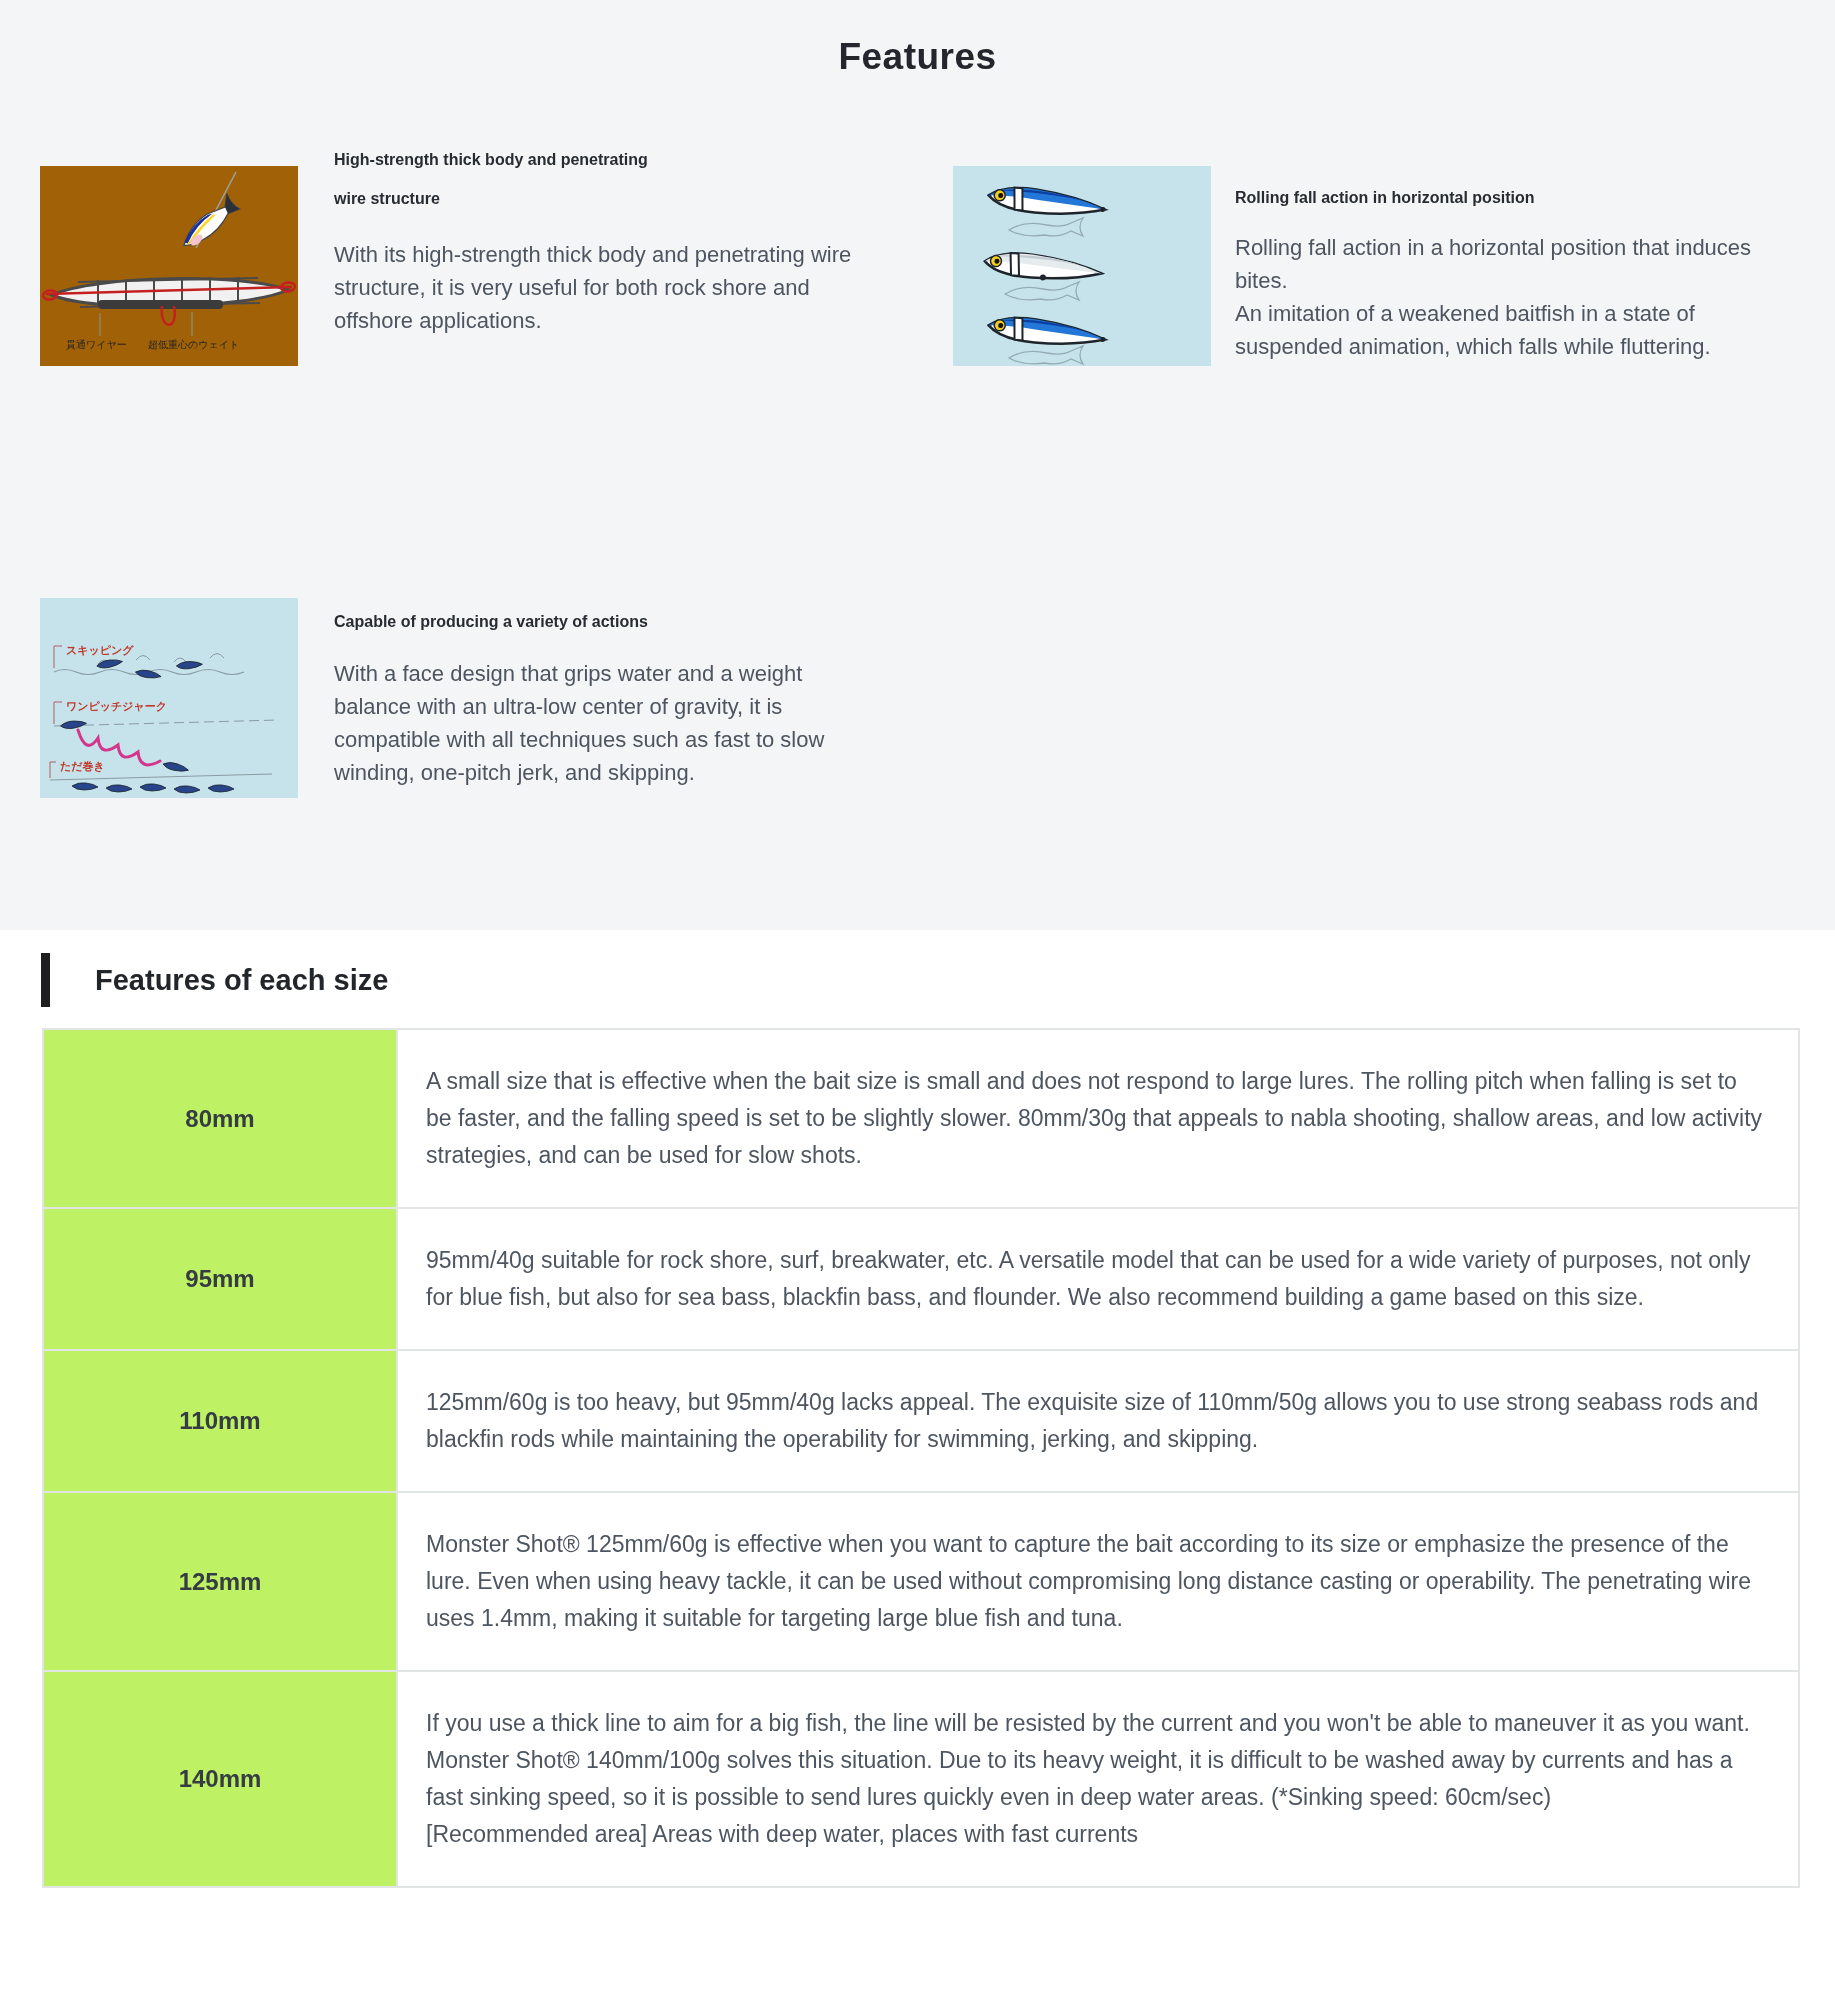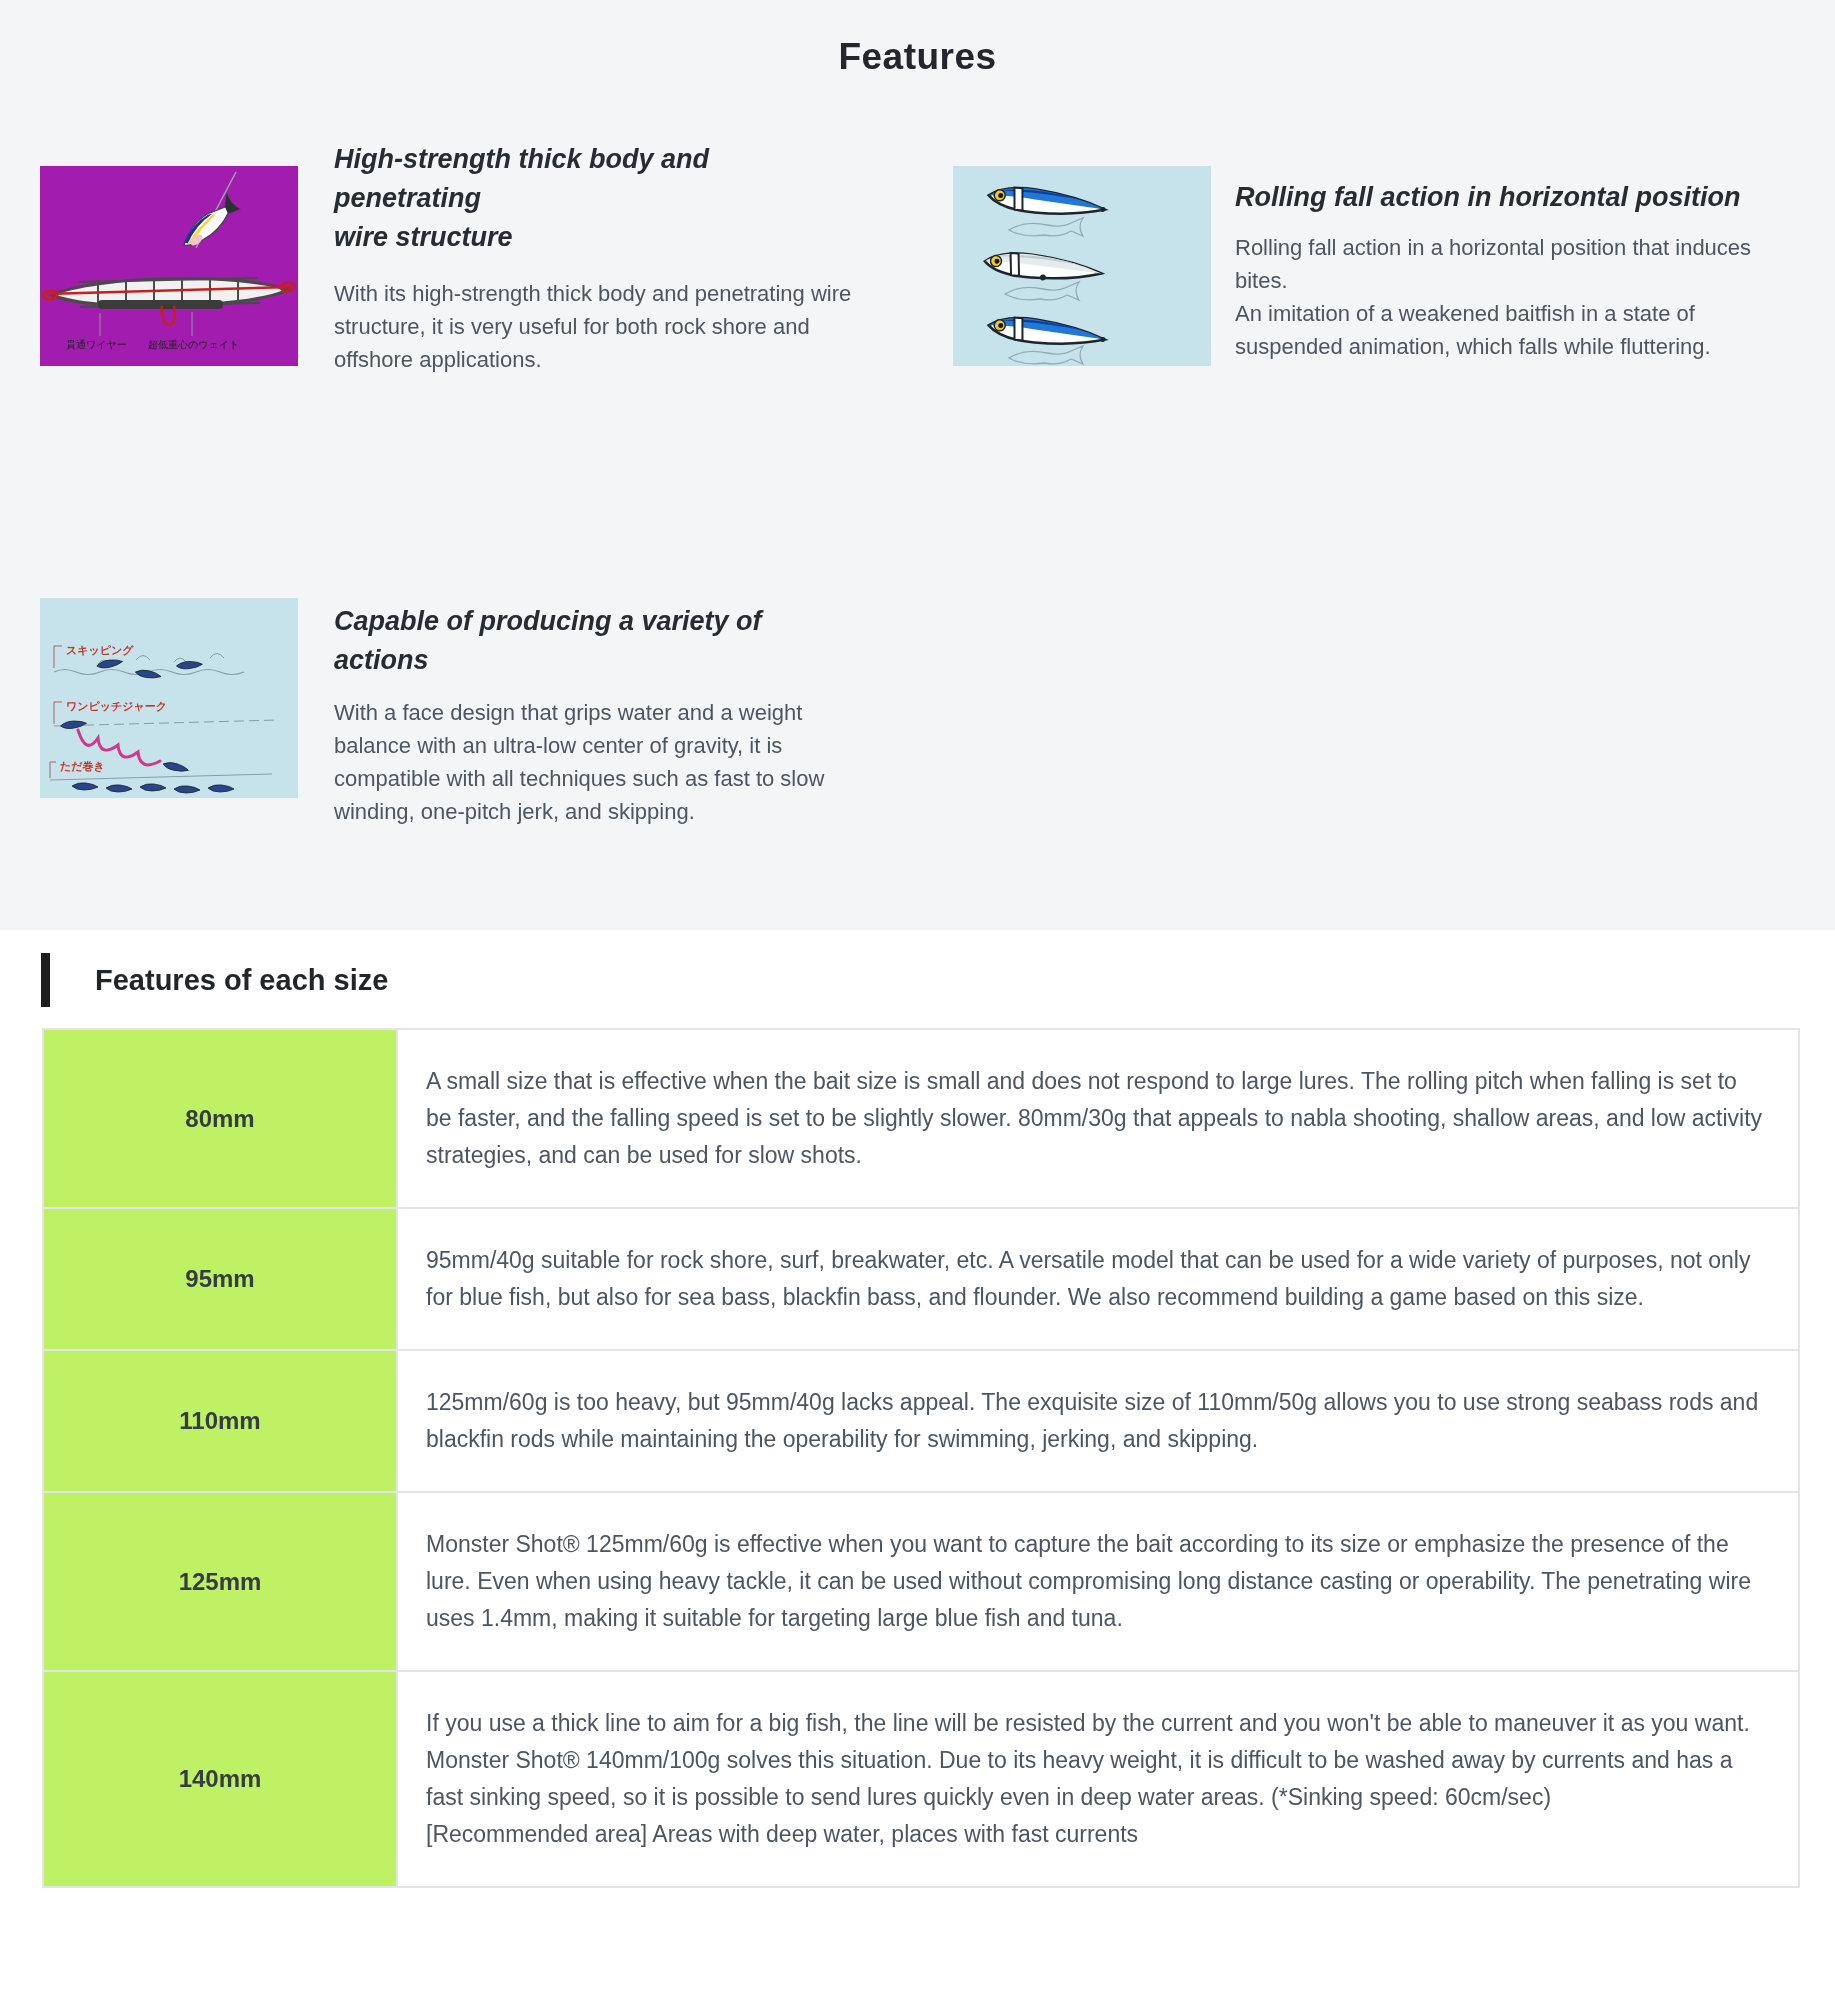--- a/index.html
+++ b/index.html
@@ -9,27 +9,26 @@
   }
   
   .hero{position:relative;width:100%;height:930px;background:#f3f5f7;}
   .page-title{
     margin:0;padding-top:36px;text-align:center;
     font-size:37px;font-weight:bold;color:#25252d;letter-spacing:.5px;
   }
   .feature-block{position:absolute;display:flex;align-items:flex-start;}
   .figure-box{flex:0 0 auto;width:258px;height:200px;overflow:hidden;}
   .figure-box svg{display:block;width:258px;height:200px;}
-  .fig-white{background:#a21caf;}
+  .fig-white{background:#a16207;}
   .fig-blue{background:#c6e3eb;}
   .feature-text{width:525px;}
   .feature-heading{
-    margin:0;font-size:27px;line-height:39px;font-weight:bold;color:#272c33;
+    margin:0;font-size:16px;line-height:39px;font-weight:bold;color:#272c33;
     white-space:pre-line;
-    font-style:italic;
   }
   .feature-body p{margin:0;font-size:22px;line-height:33px;color:#4d5560;}
   #feature-0{left:40px;top:140px;}
   #feature-0 .figure-box{margin-top:26px;}
   #feature-0 .feature-text{margin-left:36px;}
   #feature-0 .feature-heading{margin-bottom:20px;}
   #feature-1{left:953px;top:166px;}
   #feature-1 .feature-text{margin-left:24px;margin-top:12px;}
   #feature-1 .feature-heading{margin-bottom:14px;}
   #feature-2{left:40px;top:598px;}

